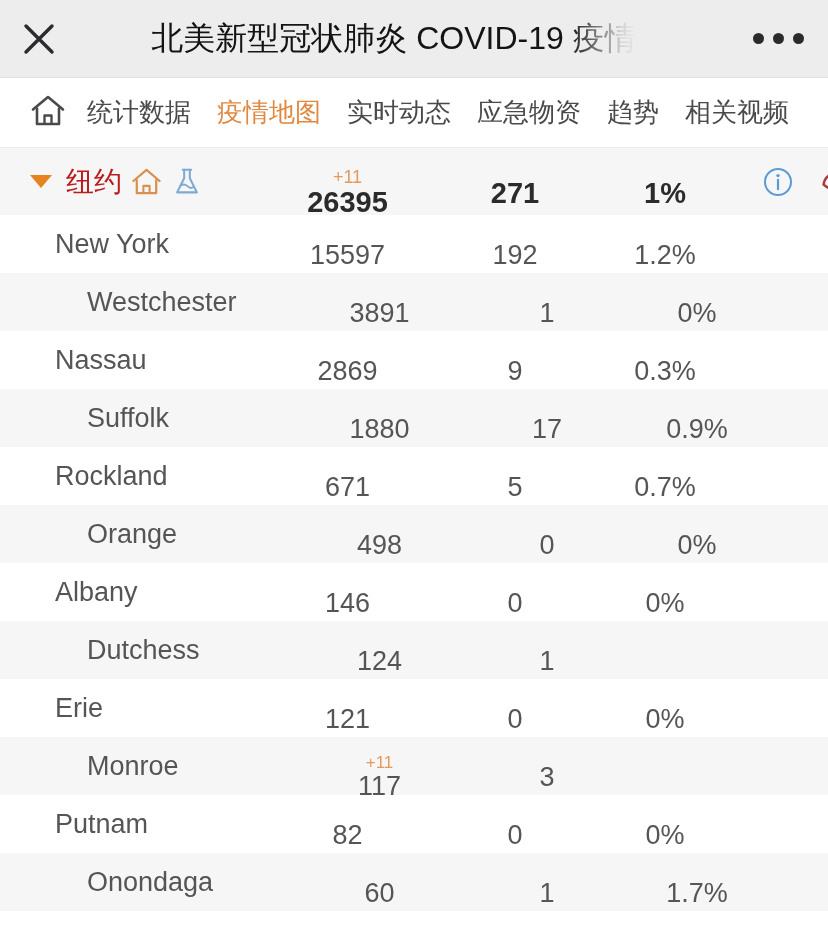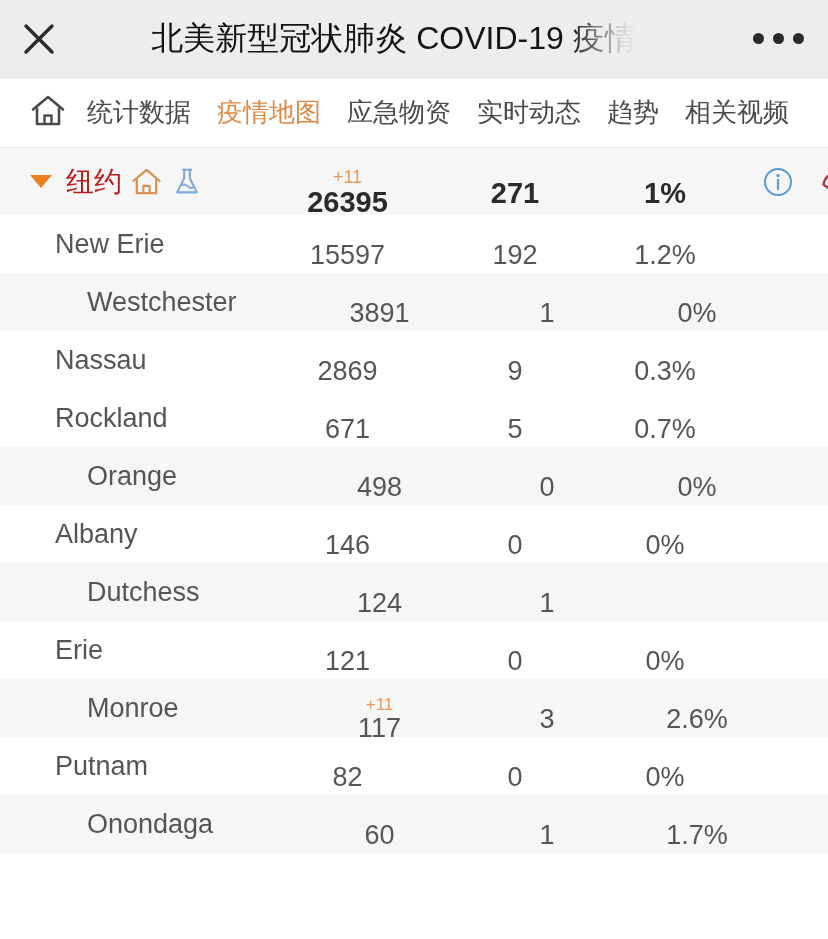--- a/index.html
+++ b/index.html
@@ -194,22 +194,22 @@
       <svg width="38" height="38" viewBox="0 0 38 38">
         <path d="M4 17.5 L19 5 L34 17.5" fill="none" stroke="#4a4a4a" stroke-width="2.6" stroke-linecap="round" stroke-linejoin="round"></path>
         <path d="M8 16.5 V32 H30 V16.5" fill="none" stroke="#4a4a4a" stroke-width="2.6" stroke-linecap="round" stroke-linejoin="round"></path>
         <path d="M15.5 32 V23.5 H22.5 V32" fill="none" stroke="#4a4a4a" stroke-width="2.4" stroke-linejoin="round"></path>
       </svg>
     </span>
   </div>
   <div id="nav-items" style="display:flex;align-items:flex-start;">
       <div class="nav-item">统计数据</div>
       <div class="nav-item active">疫情地图</div>
+      <div class="nav-item">实时动态</div>
       <div class="nav-item">应急物资</div>
-      <div class="nav-item">实时动态</div>
       <div class="nav-item">趋势</div>
       <div class="nav-item">相关视频</div>
     </div>
 </div>
 
 <div class="table">
 
   <div class="row head">
     <div class="c-name">
       <span class="tri"></span>
@@ -247,40 +247,47 @@
         <svg width="32" height="32" viewBox="0 0 32 32">
           <path d="M25 6 C16 5 8.5 11 7.5 18.5 C10.5 21 13.5 22.5 13.5 22.5 L17 18 C17 18 14.5 16.8 13.2 15.6 C15 12.2 19 10.3 24 11.2 Z" fill="none" stroke="#a8393c" stroke-width="2.4" stroke-linejoin="round" stroke-linecap="round"></path>
           <path d="M24.6 6.3 C27.6 9.8 27.4 14.2 24.4 17.2" fill="none" stroke="#a8393c" stroke-width="2.4" stroke-linecap="round"></path>
         </svg>
       </span>
     </div>
   </div>
 
   <div id="county-rows">
       <div class="row">
-        <div class="c-name">New Erie</div>
+        <div class="c-name">New York</div>
         <div class="c-num c-cases"><span>15597</span></div>
         <div class="c-num c-deaths">192</div>
         <div class="c-num c-rate">1.2%</div>
         <div class="c-actions"></div>
       </div>
       <div class="row alt">
         <div class="c-name">Westchester</div>
         <div class="c-num c-cases"><span>3891</span></div>
         <div class="c-num c-deaths">1</div>
         <div class="c-num c-rate">0%</div>
         <div class="c-actions"></div>
       </div>
       <div class="row">
         <div class="c-name">Nassau</div>
         <div class="c-num c-cases"><span>2869</span></div>
         <div class="c-num c-deaths">9</div>
         <div class="c-num c-rate">0.3%</div>
         <div class="c-actions"></div>
       </div>
+      <div class="row alt">
+        <div class="c-name">Suffolk</div>
+        <div class="c-num c-cases"><span>1880</span></div>
+        <div class="c-num c-deaths">17</div>
+        <div class="c-num c-rate">0.9%</div>
+        <div class="c-actions"></div>
+      </div>
       <div class="row">
         <div class="c-name">Rockland</div>
         <div class="c-num c-cases"><span>671</span></div>
         <div class="c-num c-deaths">5</div>
         <div class="c-num c-rate">0.7%</div>
         <div class="c-actions"></div>
       </div>
       <div class="row alt">
         <div class="c-name">Orange</div>
         <div class="c-num c-cases"><span>498</span></div>
@@ -305,21 +312,20 @@
         <div class="c-name">Erie</div>
         <div class="c-num c-cases"><span>121</span></div>
         <div class="c-num c-deaths">0</div>
         <div class="c-num c-rate">0%</div>
         <div class="c-actions"></div>
       </div>
       <div class="row alt">
         <div class="c-name">Monroe</div>
         <div class="c-num c-cases"><span class="delta">+11</span><span>117</span></div>
         <div class="c-num c-deaths">3</div>
-        <div class="c-num c-rate">2.6%</div>
         <div class="c-actions"></div>
       </div>
       <div class="row">
         <div class="c-name">Putnam</div>
         <div class="c-num c-cases"><span>82</span></div>
         <div class="c-num c-deaths">0</div>
         <div class="c-num c-rate">0%</div>
         <div class="c-actions"></div>
       </div>
       <div class="row alt">

